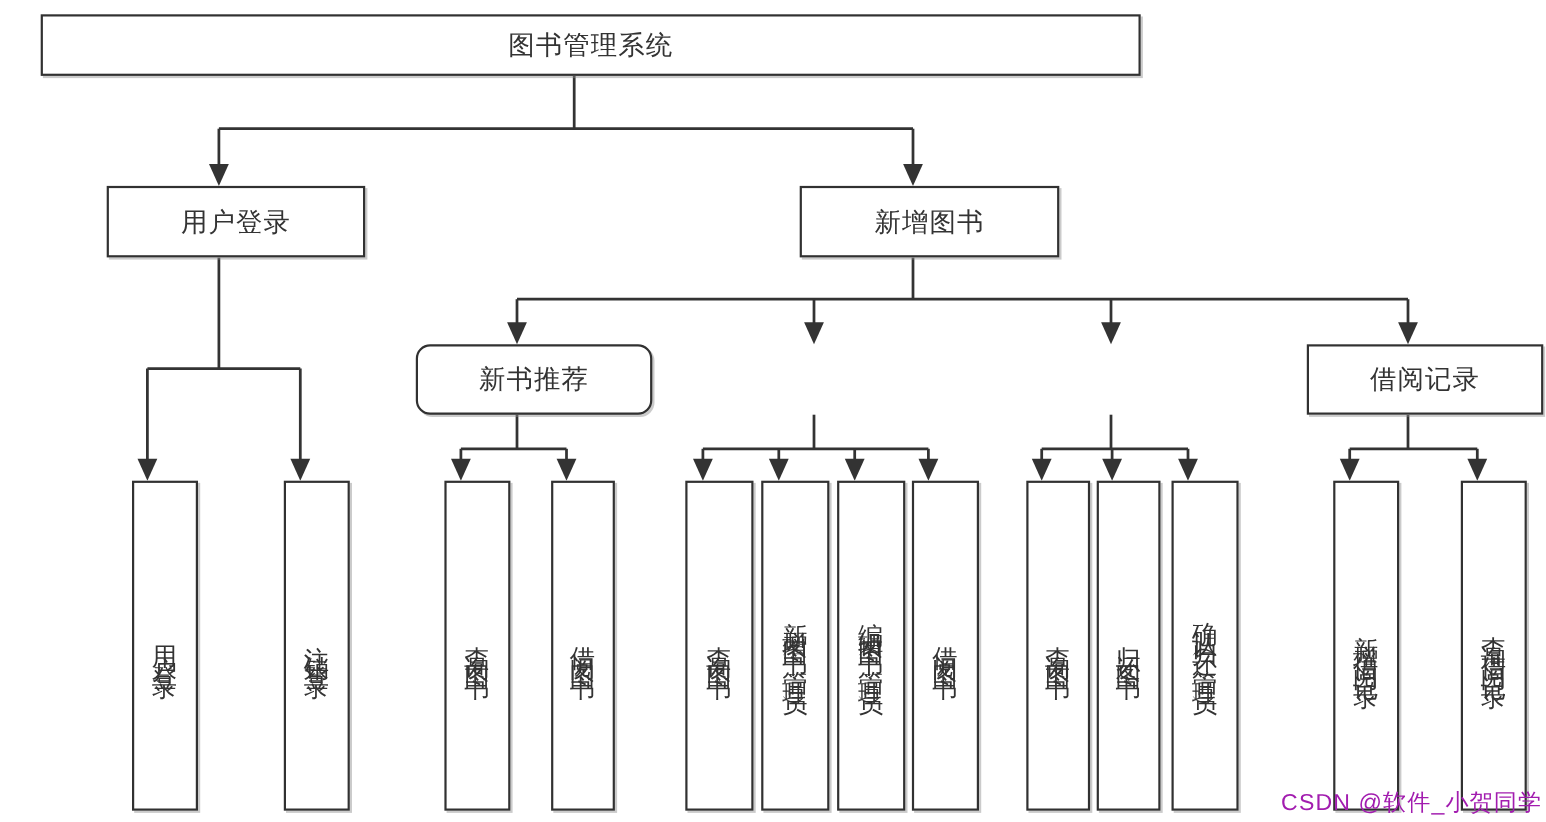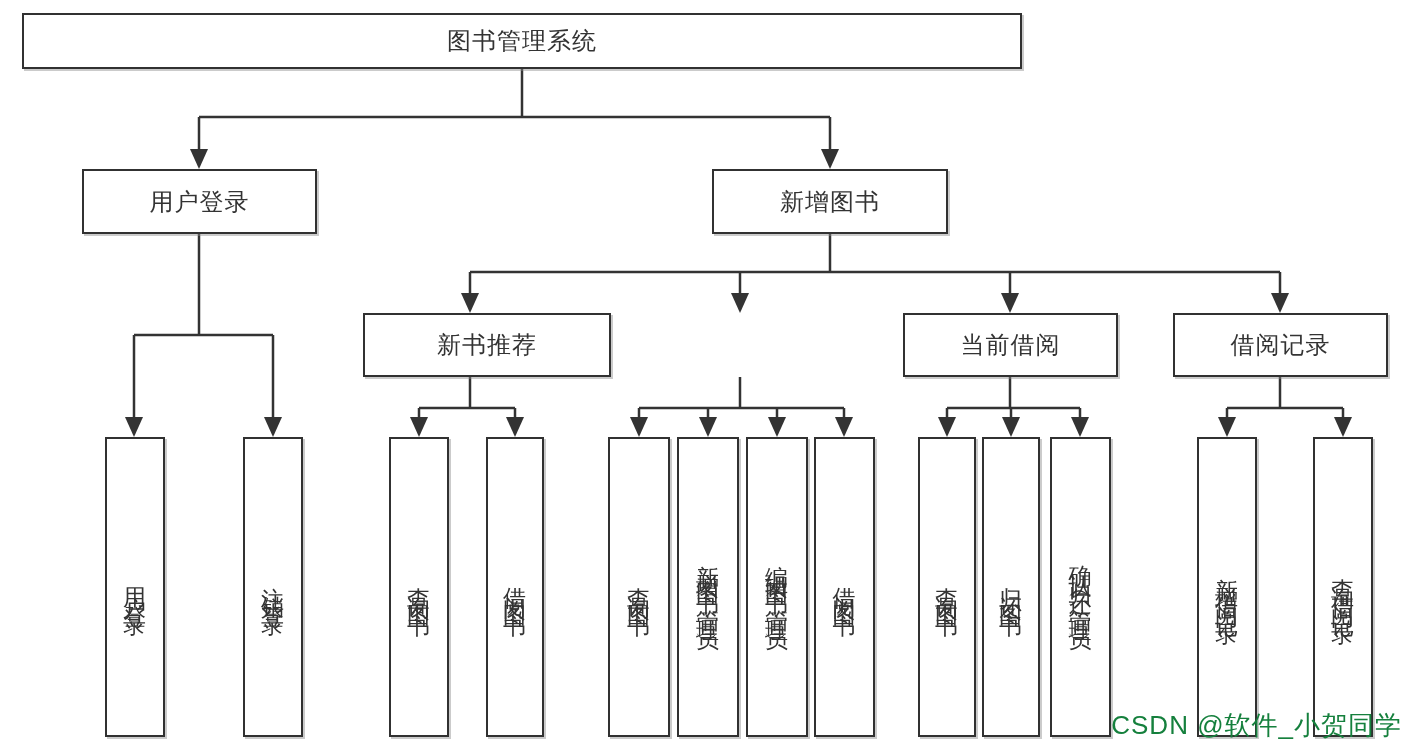--- a/index.html
+++ b/index.html
@@ -22,35 +22,36 @@
     position: absolute;
     box-sizing: border-box;
     background: #ffffff;
     border: 2px solid #313131;
     box-shadow: 2px 2px 0 rgba(140,140,140,0.45);
     display: flex;
     align-items: center;
     justify-content: center;
     color: #333333;
     z-index: 2;
+    margin-left: 15px;
   }
   .box.h { font-size: 24px; letter-spacing: 1px; }
   .box.v .vtext {
     writing-mode: vertical-rl;
     text-orientation: mixed;
     font-size: 23px;
     line-height: 1.05;
     letter-spacing: 9px;
     color: #333333;
   }
   
   .n-root   { left: 22px;  top: 13px;  width: 1000px; height: 56px; }
   .n-login  { left: 82px;  top: 169px; width: 235px;  height: 65px; }
   .n-mgmt   { left: 712px; top: 169px; width: 236px;  height: 65px; }
-  .n-rec    { left: 363px; top: 313px; width: 248px;  height: 64px; }
+  .n-rec    { left: 363px; top: 313px; width: 215px;  height: 64px; border-radius: 13px; }
   .n-borrow { left: 632px; top: 313px; width: 215px;  height: 64px; }
   .n-cur    { left: 903px; top: 313px; width: 215px;  height: 64px; }
   .n-hist   { left: 1173px;top: 313px; width: 215px;  height: 64px; }
   .leaf     { top: 437px; height: 300px; }
   .l-a1 { left: 105px;  width: 60px; }
   .l-a2 { left: 243px;  width: 60px; }
   .l-b1 { left: 389px;  width: 60px; }
   .l-b2 { left: 486px;  width: 58px; }
   .l-c1 { left: 608px;  width: 62px; }
   .l-c2 { left: 677px;  width: 62px; }
@@ -59,22 +60,22 @@
   .l-d1 { left: 918px;  width: 58px; }
   .l-d2 { left: 982px;  width: 58px; }
   .l-d3 { left: 1050px; width: 61px; }
   .l-e1 { left: 1197px; width: 60px; }
   .l-e2 { left: 1313px; width: 60px; }
   .watermark {
     position: absolute;
     right: 3px;
     bottom: 4px;
     z-index: 5;
-    font-size: 26px;
-    color: #15803d;
+    font-size: 21px;
+    color: #a21caf;
     letter-spacing: 1px;
     white-space: nowrap;
   }
 </style>
 </head>
 <body>
 
 <div class="canvas">
 
   <svg class="connectors" viewBox="0 0 1405 747" xmlns="http://www.w3.org/2000/svg">
@@ -145,21 +146,20 @@
       <polygon points="1334,417 1352,417 1343,437"></polygon>
     </g>
   </svg>
 
   <div class="box h n-root">图书管理系统</div>
 
   <div class="box h n-login">用户登录</div>
   <div class="box h n-mgmt">新增图书</div>
 
   <div class="box h n-rec">新书推荐</div>
-  <div class="box h n-cur">当前借阅</div>
   <div class="box h n-hist">借阅记录</div>
 
   <div class="box v leaf l-a1">
     <span class="vtext">用户登录</span>
   </div>
   <div class="box v leaf l-a2">
     <span class="vtext">注销登录</span>
   </div>
 
   <div class="box v leaf l-b1">

